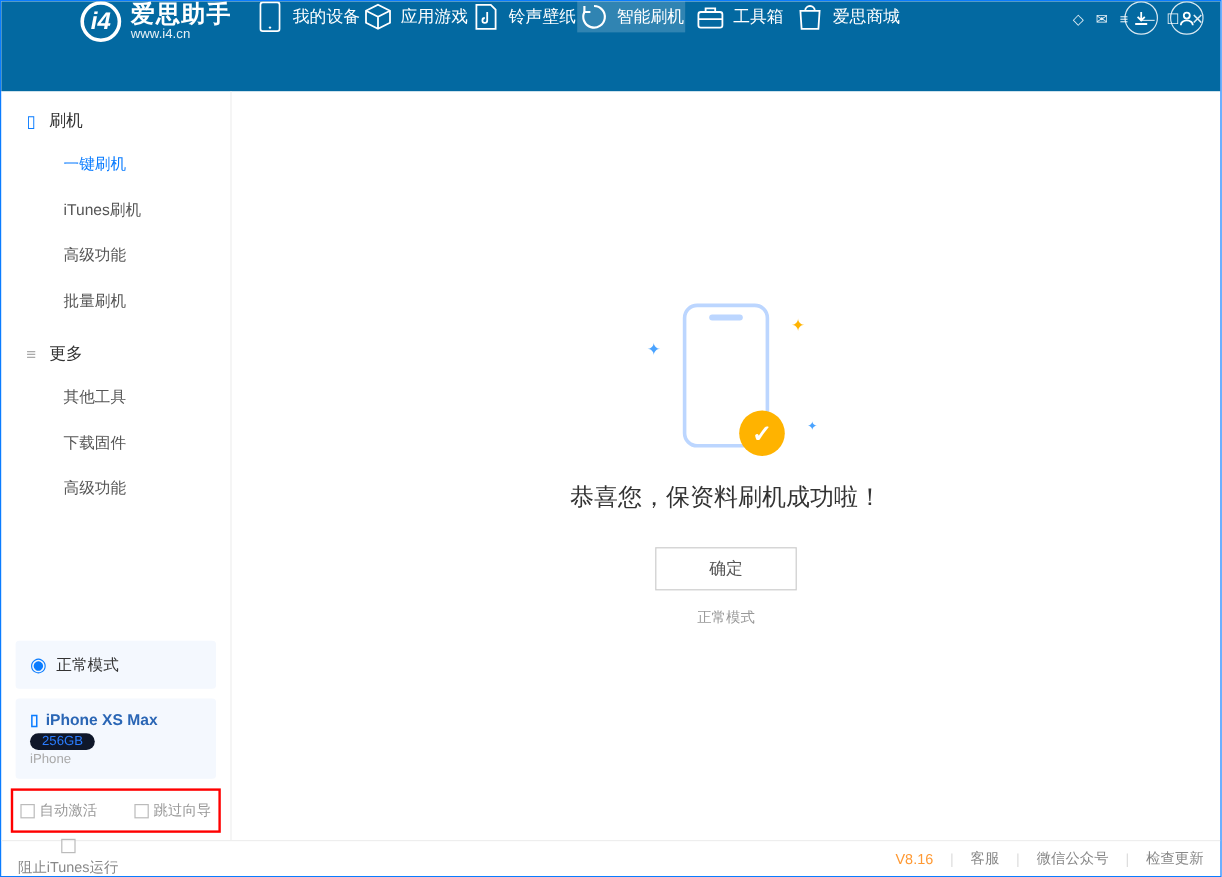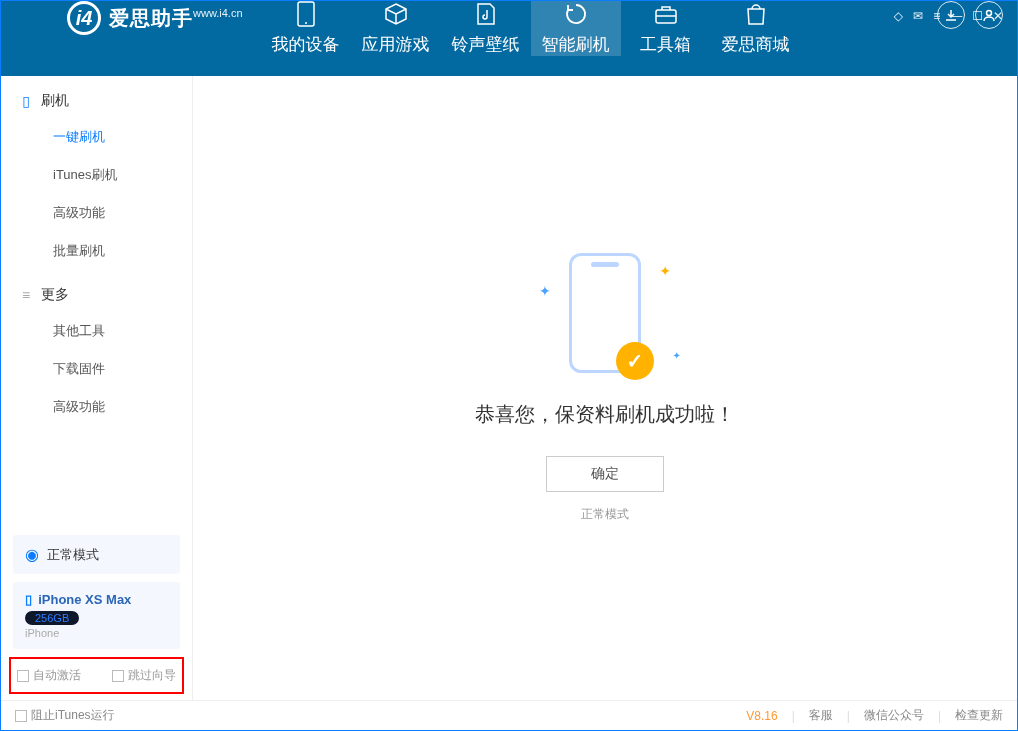--- a/index.html
+++ b/index.html
@@ -2,26 +2,26 @@
 <html><head>
 <meta charset="utf-8">
 <style>
 * { margin: 0; padding: 0; box-sizing: border-box; font-family: "Microsoft YaHei", Arial, sans-serif; }
 body { background: #fff; width: 1018px; height: 731px; overflow: hidden; border: 1px solid #0a7cff; position: relative; }
 
 
 .header { background: #0369a1; height: 75px; display: flex; align-items: flex-start; color: #fff; padding-left: 44px; }
 .logo-area { display: flex; align-items: center; padding: 0 18px 0 22px; gap: 8px; }
 .logo-circle { width: 34px; height: 34px; border: 3px solid #fff; border-radius: 50%; display: flex; align-items: center; justify-content: center; font-weight: bold; font-size: 20px; font-style: italic; }
-.logo-text { display: flex; flex-direction: row; line-height: 1.1; }
+.logo-text { display: flex; flex-direction: column; line-height: 1.1; }
 .logo-text .cn { font-size: 20px; font-weight: bold; letter-spacing: 1px; }
 .logo-text .en { font-size: 11px; opacity: .9; }
 
 .tabs { display: flex; }
-.tab { width: 90px; display: flex; flex-direction: column; align-items: center; justify-content: center; gap: 6px; font-size: 17px; cursor: pointer; }
+.tab { width: 90px; display: flex; align-items: center; justify-content: center; gap: 6px; font-size: 14px; cursor: pointer; }
 .tab.active { background: rgba(255,255,255,0.18); }
 .tab-icon { width: 26px; height: 26px; display: flex; align-items: center; justify-content: center; }
 
 .header-right { margin-left: auto; display: flex; align-items: center; padding-right: 14px; gap: 10px; }
 .hr-top { position: absolute; top: 8px; right: 14px; display: flex; gap: 10px; color: rgba(255,255,255,.9); font-size: 12px; }
 .hr-top span { cursor: pointer; }
 .circ-btn { width: 28px; height: 28px; border: 1.5px solid rgba(255,255,255,.85); border-radius: 50%; display: flex; align-items: center; justify-content: center; cursor: pointer; }
 
 
 .body { display: flex; height: calc(100% - 75px - 30px); }
@@ -50,21 +50,21 @@
 .spark.s1 { left: -30px; top: 30px; color: #4aa3ff; }
 .spark.s2 { right: -30px; top: 10px; }
 .spark.s3 { right: -40px; bottom: 40px; font-size: 10px; color: #4aa3ff; }
 
 .success-text { font-size: 20px; color: #333; margin-bottom: 28px; }
 .ok-btn { border: 1px solid #ccc; background: #fff; padding: 8px 44px; font-size: 14px; color: #555; cursor: pointer; margin-bottom: 14px; }
 .log-link { font-size: 12px; color: #999; cursor: pointer; }
 
 
 .footer { height: 30px; border-top: 1px solid #eee; display: flex; align-items: center; font-size: 12px; color: #888; padding: 0 14px; }
-.footer .chk { color: #888; }
+.footer .chk { color: #888; flex-direction: column; }
 .footer-right { margin-left: auto; display: flex; align-items: center; gap: 14px; }
 .footer-right .sep { color: #ddd; }
 .ver { color: #ff9933; }
 .flink { cursor: pointer; color: #888; }
 </style>
 </head>
 <body>
 
 <div class="hr-top">
   <span>◇</span>

